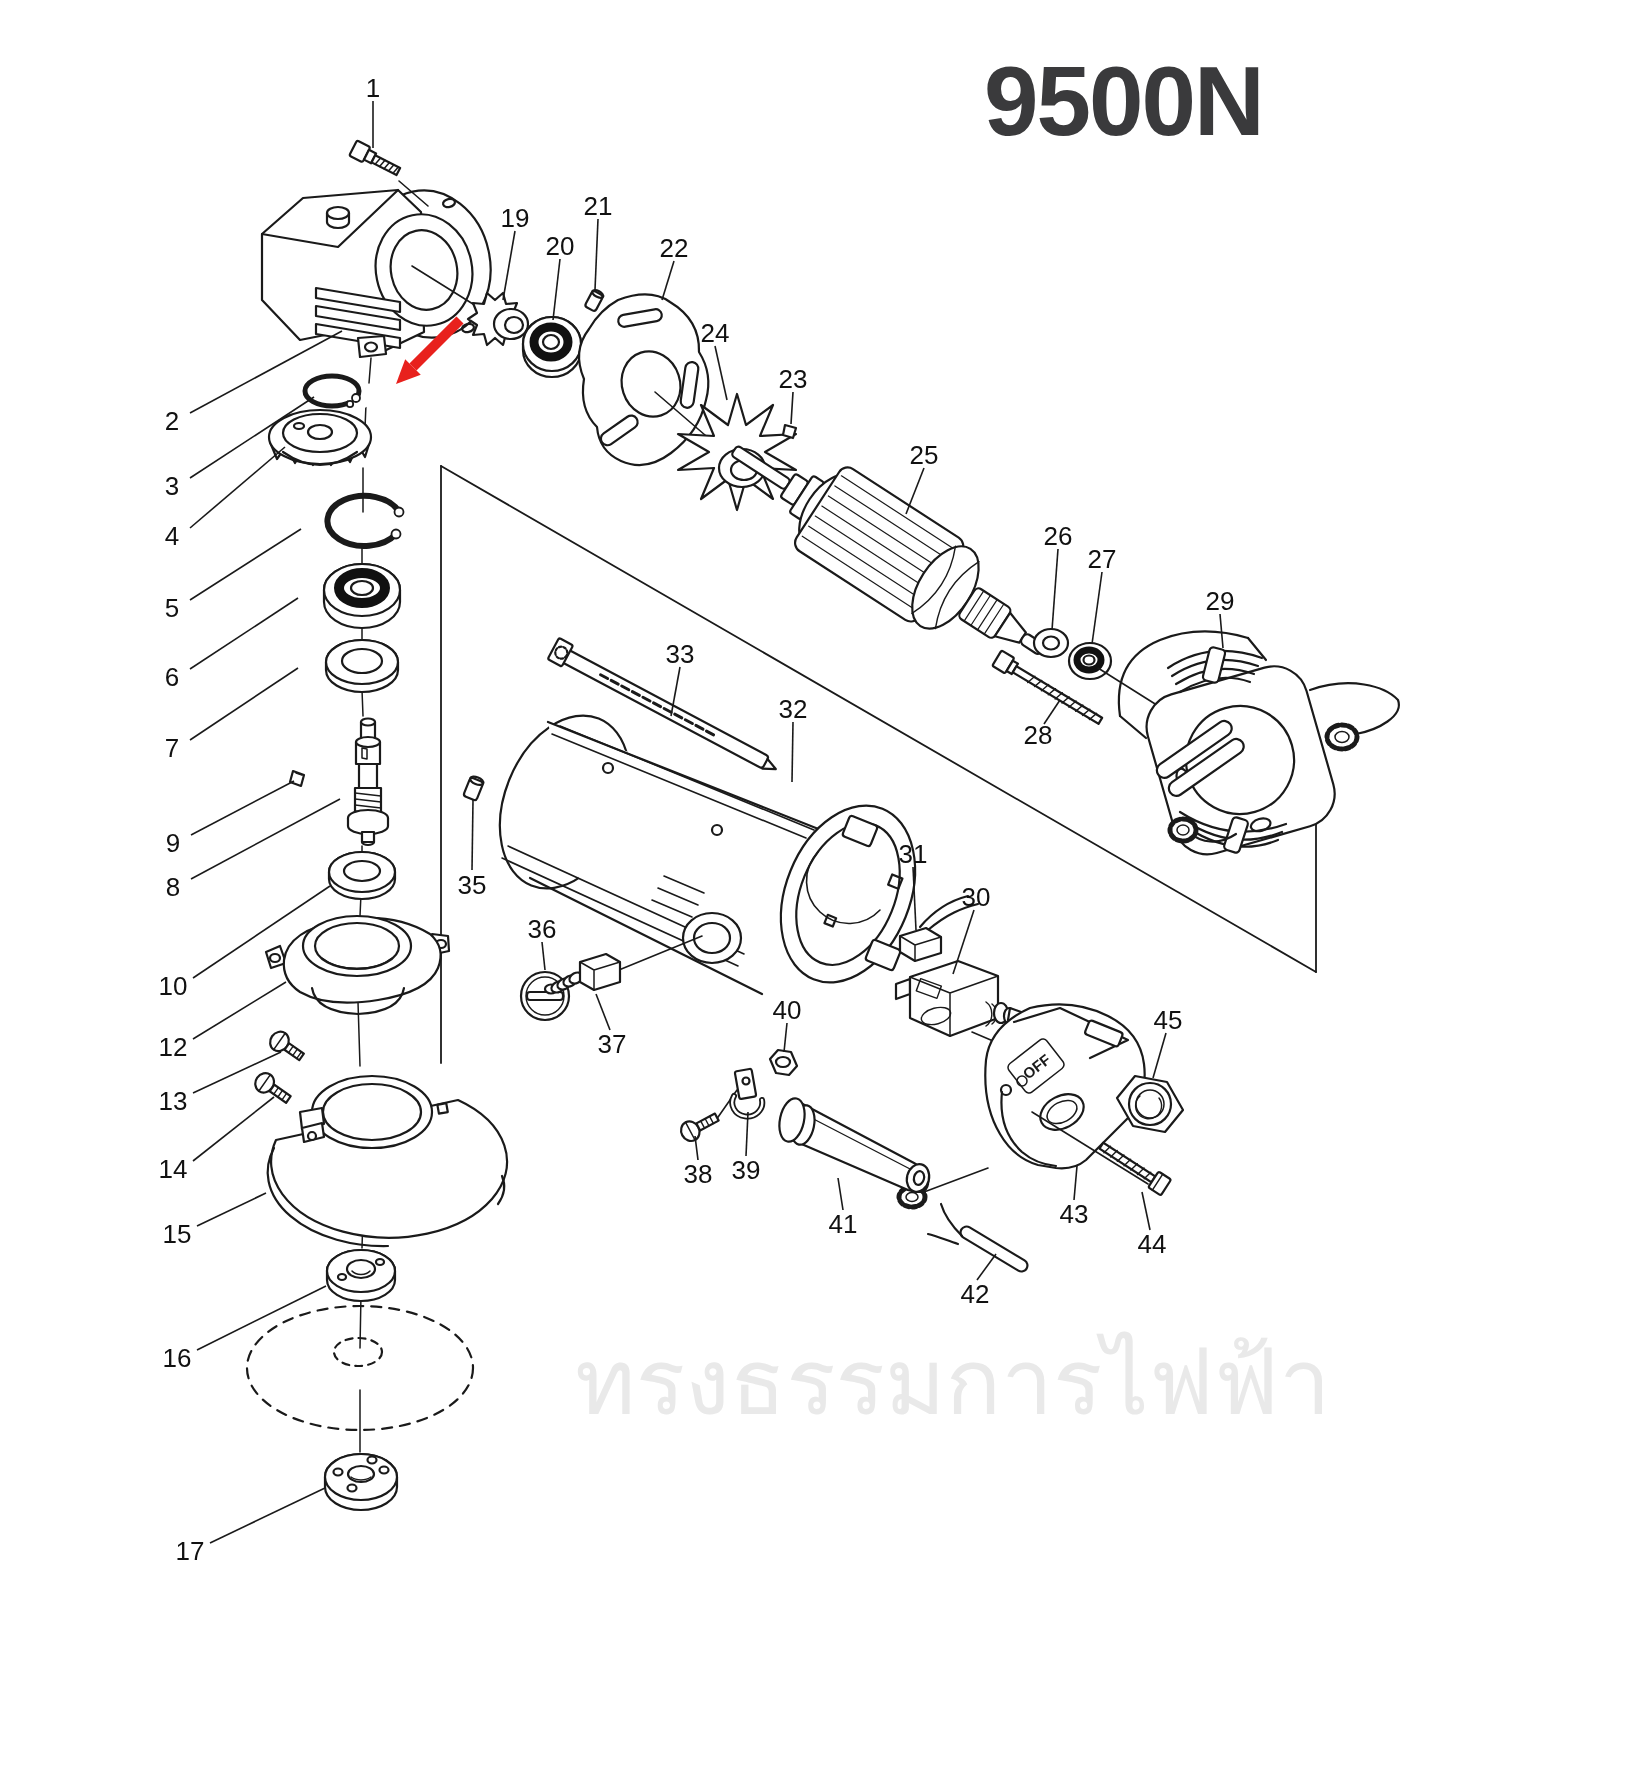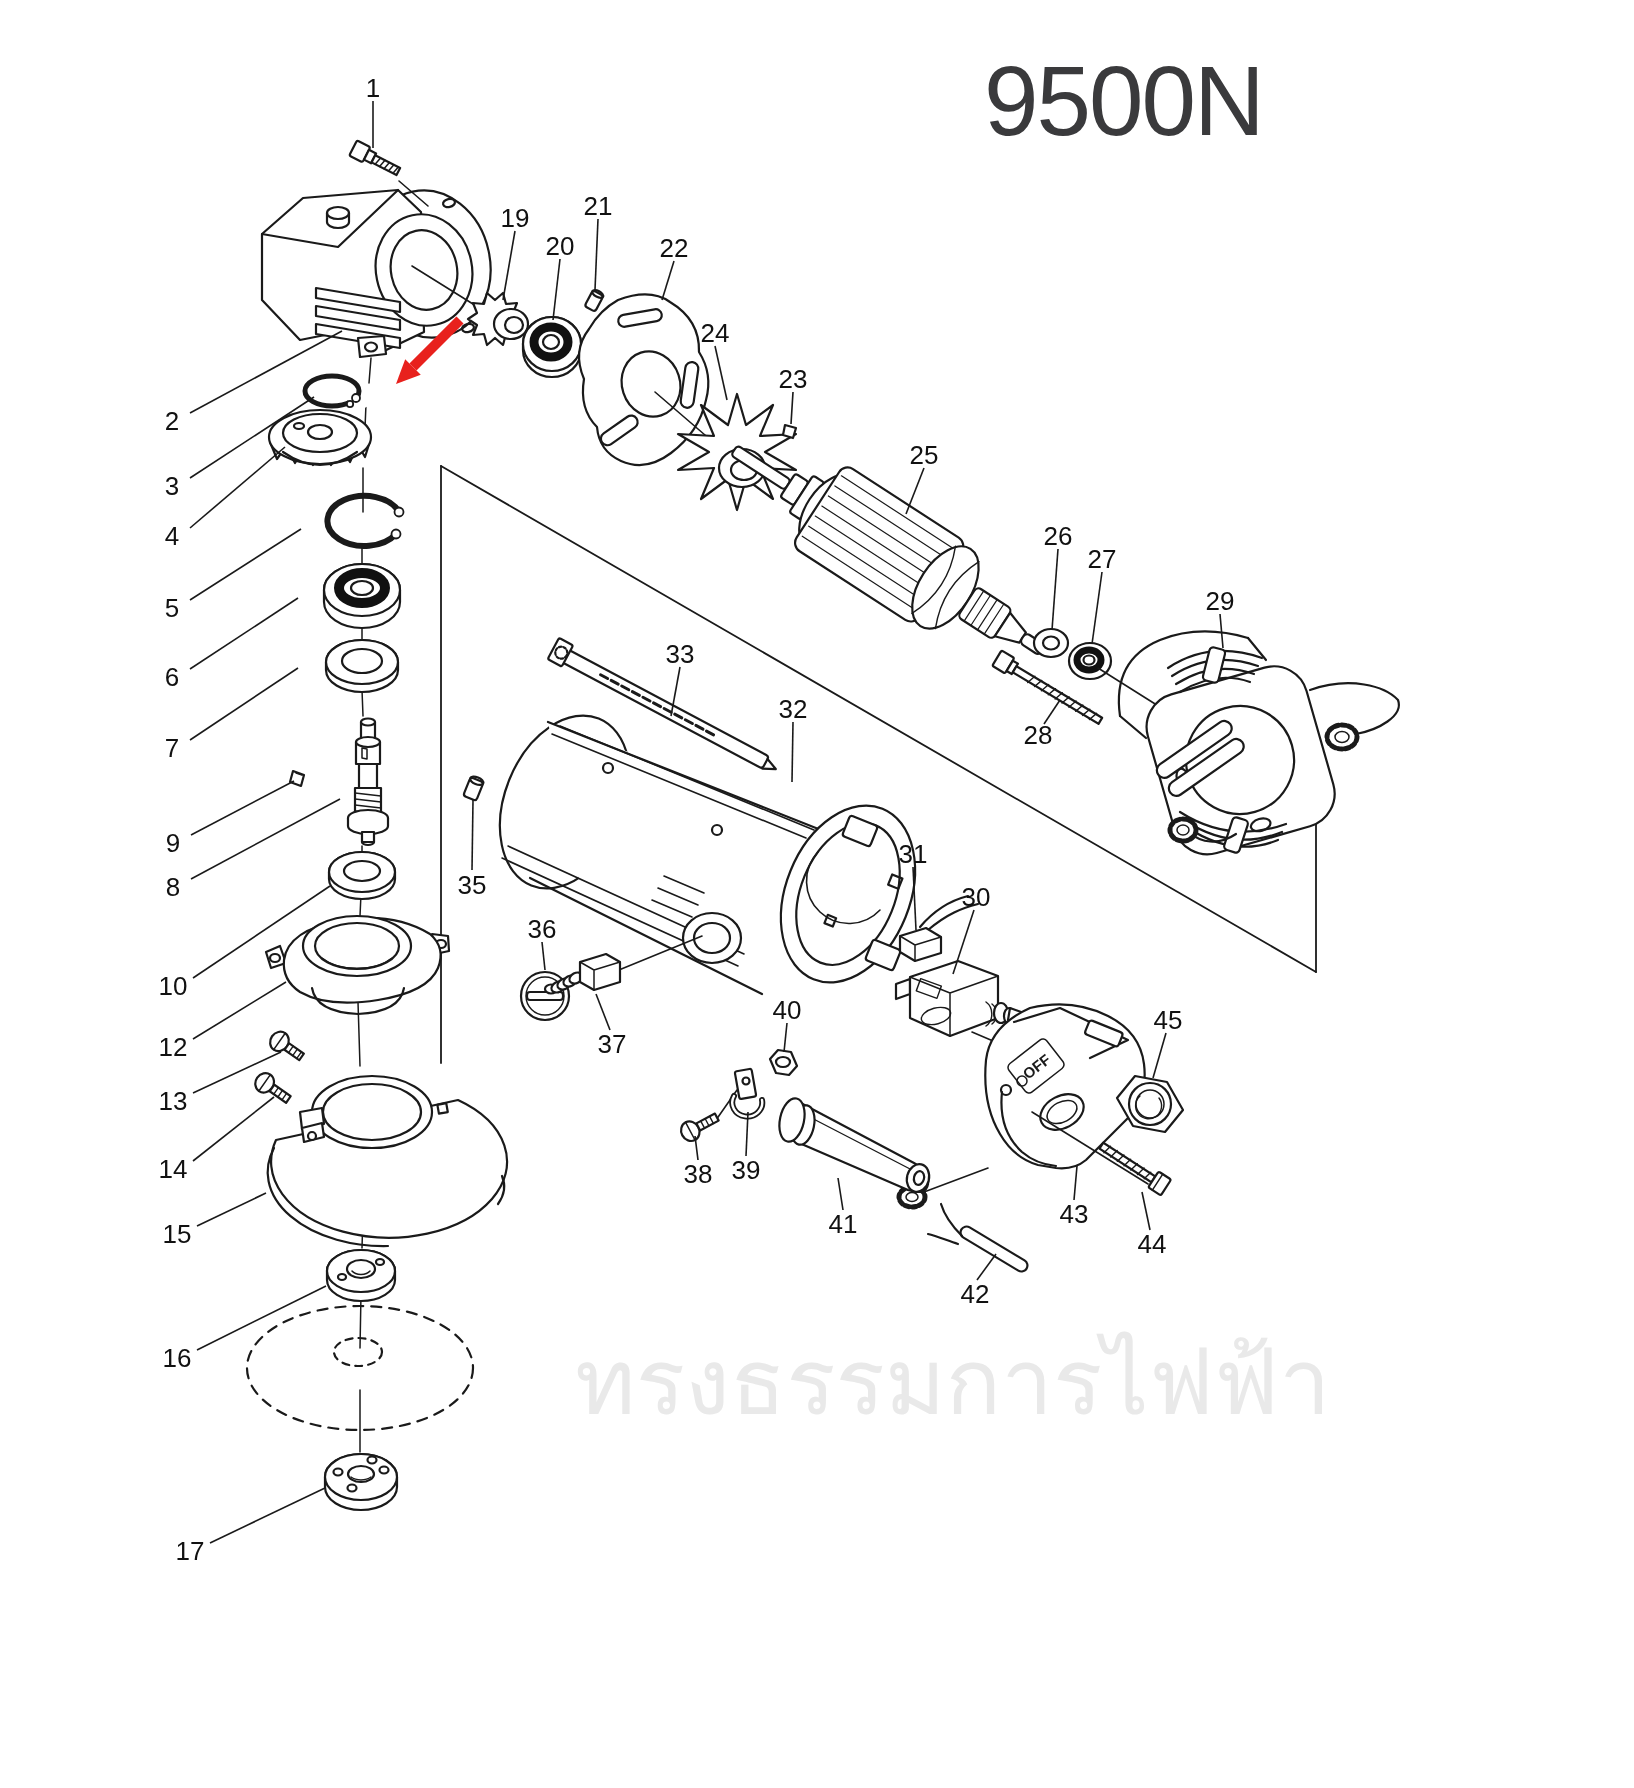--- a/index.html
+++ b/index.html
@@ -1,18 +1,18 @@
 <!DOCTYPE html>
 <html><head>
 <meta charset="utf-8">
 <style>
   html,body{margin:0;padding:0;background:#fff;}
   #stage{position:relative;width:1634px;height:1788px;background:#fff;overflow:hidden;
          font-family:"Liberation Sans", sans-serif;}
-  #title{position:absolute;left:984px;top:52px;font-size:98px;font-weight:400;
+  #title{position:absolute;left:984px;top:52px;font-size:98px;font-weight:700;
          letter-spacing:-2px;color:#3a3a3c;line-height:1;}
   #watermark{position:absolute;left:575px;top:1336px;font-size:92px;font-weight:400;
          color:#e9e9e9;line-height:1;white-space:nowrap;}
   svg{position:absolute;left:0;top:0;}
   text.plabel{font-family:"Liberation Sans", sans-serif;}
 </style>
 </head>
 <body>
 
 <div id="stage">

